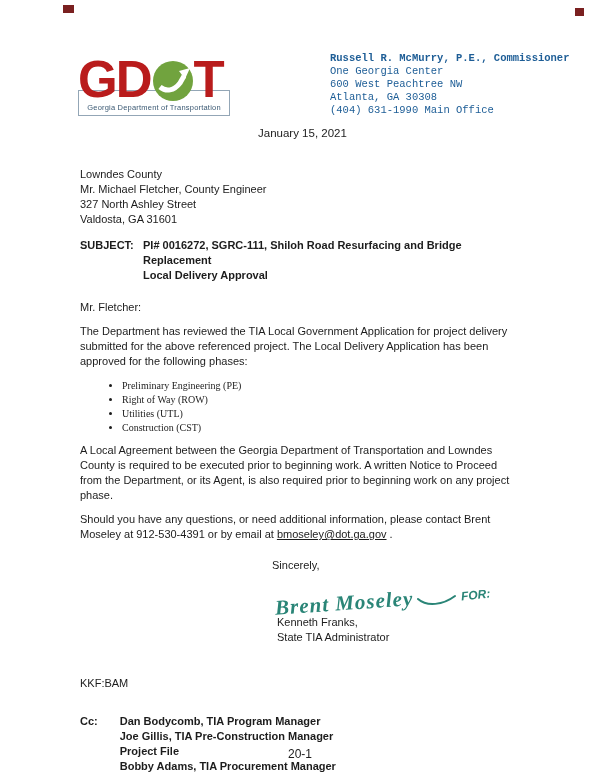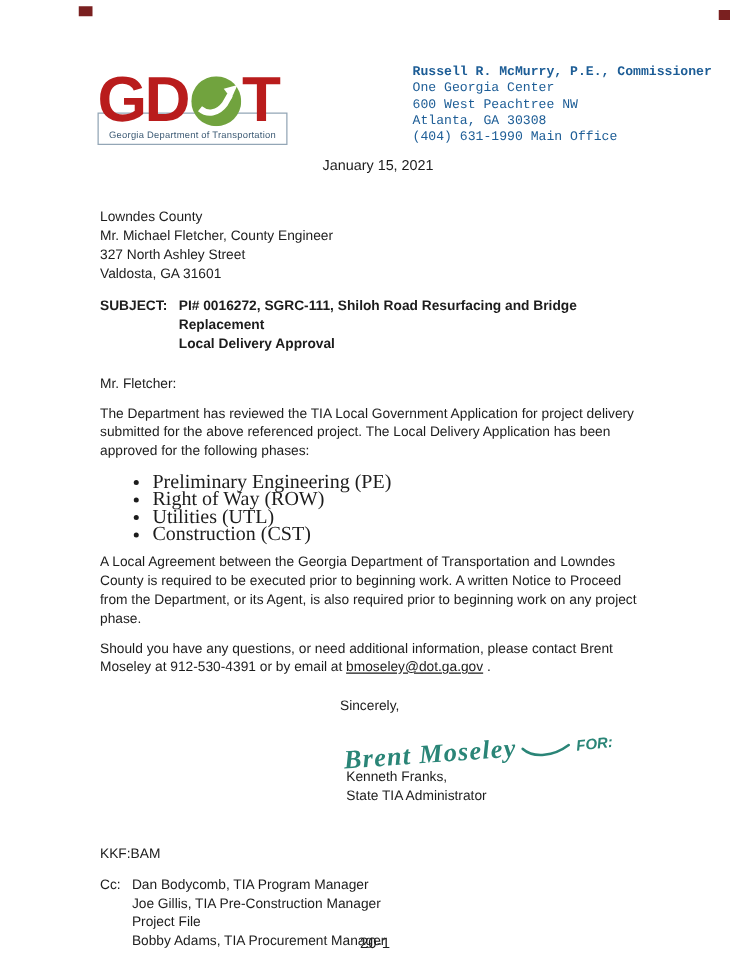--- a/index.html
+++ b/index.html
@@ -42,41 +42,41 @@
   .content { padding:0 78px 0 80px; }
   .date-line { margin:6px 0 0 178px; font-size:11.5px; }
   .recipient { margin-top:26px; }
   .subject { display:flex; margin-top:11px; font-weight:bold; }
   .subject-label { width:63px; flex:0 0 63px; }
   .salutation { margin-top:17px; }
   .para { margin-top:9px; max-width:447px; text-align:left; }
   .phases {
     margin:10px 0 0 28px; padding-left:14px;
     font-family:"Liberation Serif", serif;
-    font-size:16px; line-height:13px;
+    font-size:10px; line-height:13px;
   }
   .phases li { margin:0 0 1px 0; }
   .email-link { color:#1c1c1c; text-decoration:underline; cursor:pointer; }
 
   .closing { margin-top:16px; }
   .sincerely { margin-left:192px; }
   .sig-row { display:flex; align-items:flex-end; gap:4px; margin:6px 0 0 195px; color:#2a8577; height:32px; }
   .sig-text {
     font-family:"Liberation Serif", serif;
     font-style:italic; font-weight:bold;
     font-size:21px; letter-spacing:1px;
     transform:rotate(-4deg);
     white-space:nowrap;
   }
   .sig-flourish { margin-bottom:4px; }
   .sig-for { font-size:12px; font-style:italic; font-weight:bold; transform:rotate(-6deg); margin-bottom:8px; }
   .signer { margin:4px 0 0 197px; }
 
   .initials { margin-top:31px; }
-  .cc-block { display:flex; gap:9px; margin-top:10px; }
+  .cc-block { display:flex; gap:22px; margin-top:23px;font-weight:bold; }
   .footer-page {
     position:absolute; bottom:15px; left:0; width:100%;
     text-align:center; font-size:12px; color:#1c1c1c;
   }
 </style>
 </head>
 <body>
 
 <div class="page">
 

